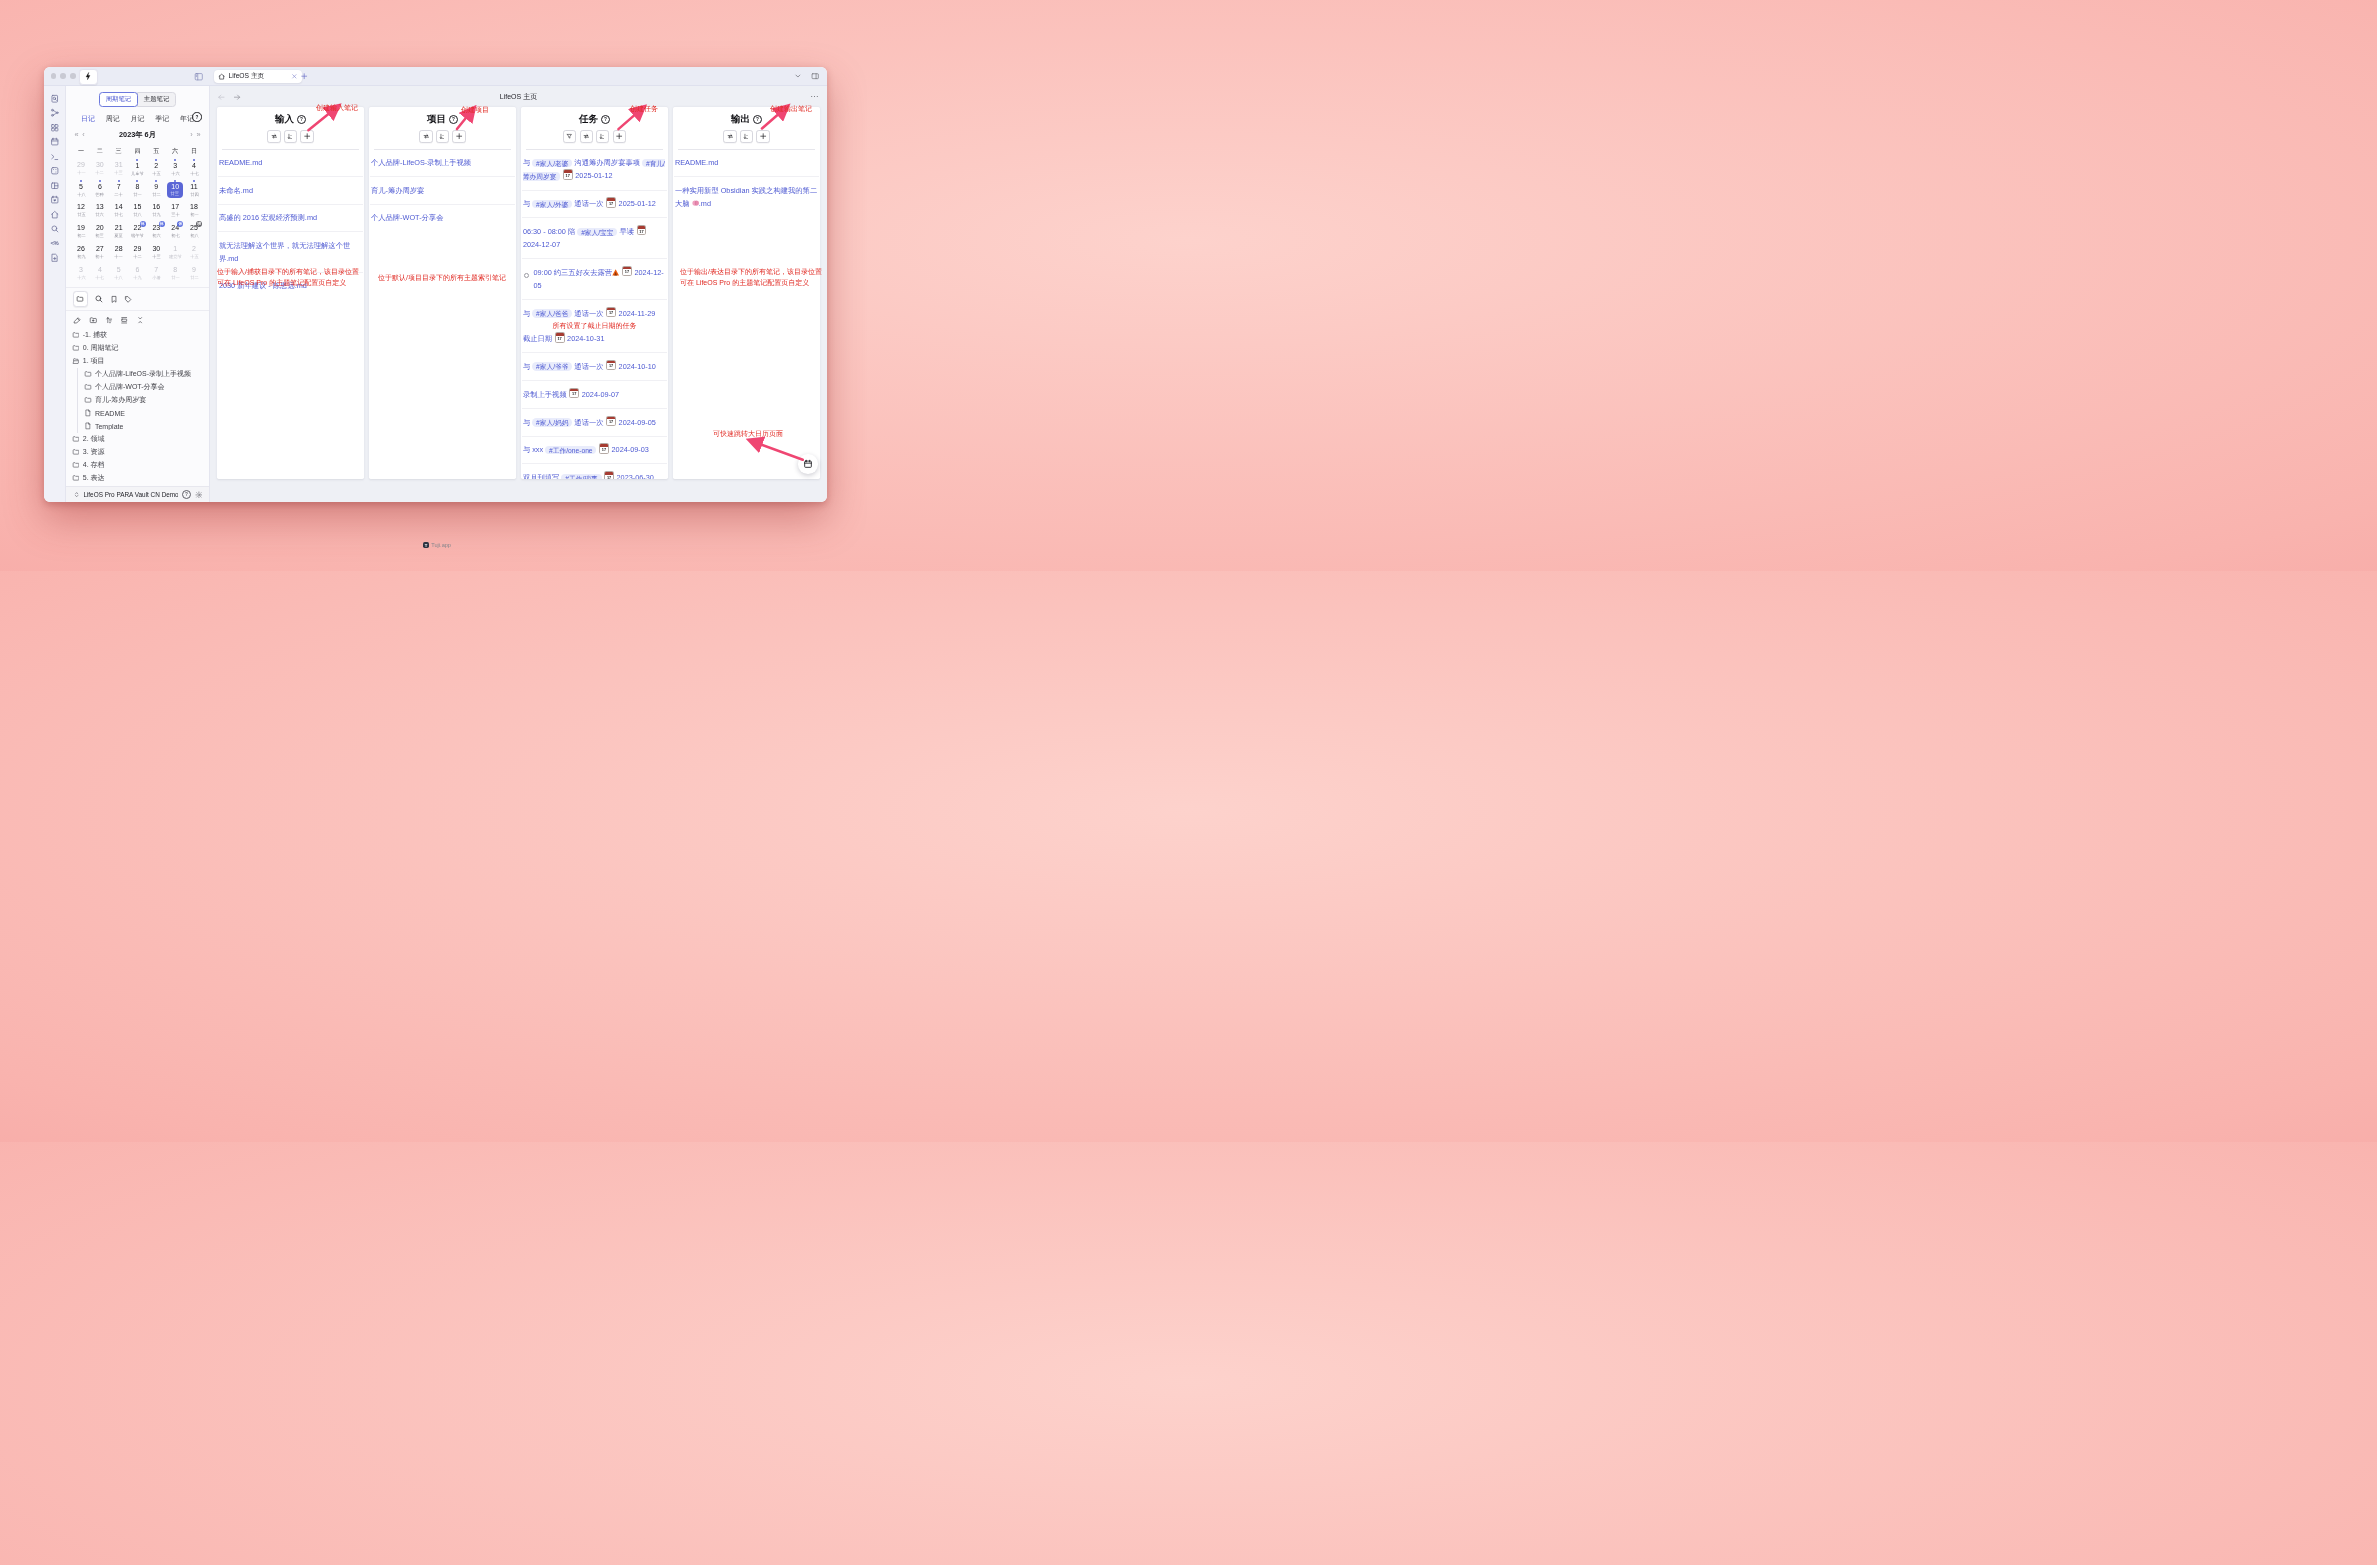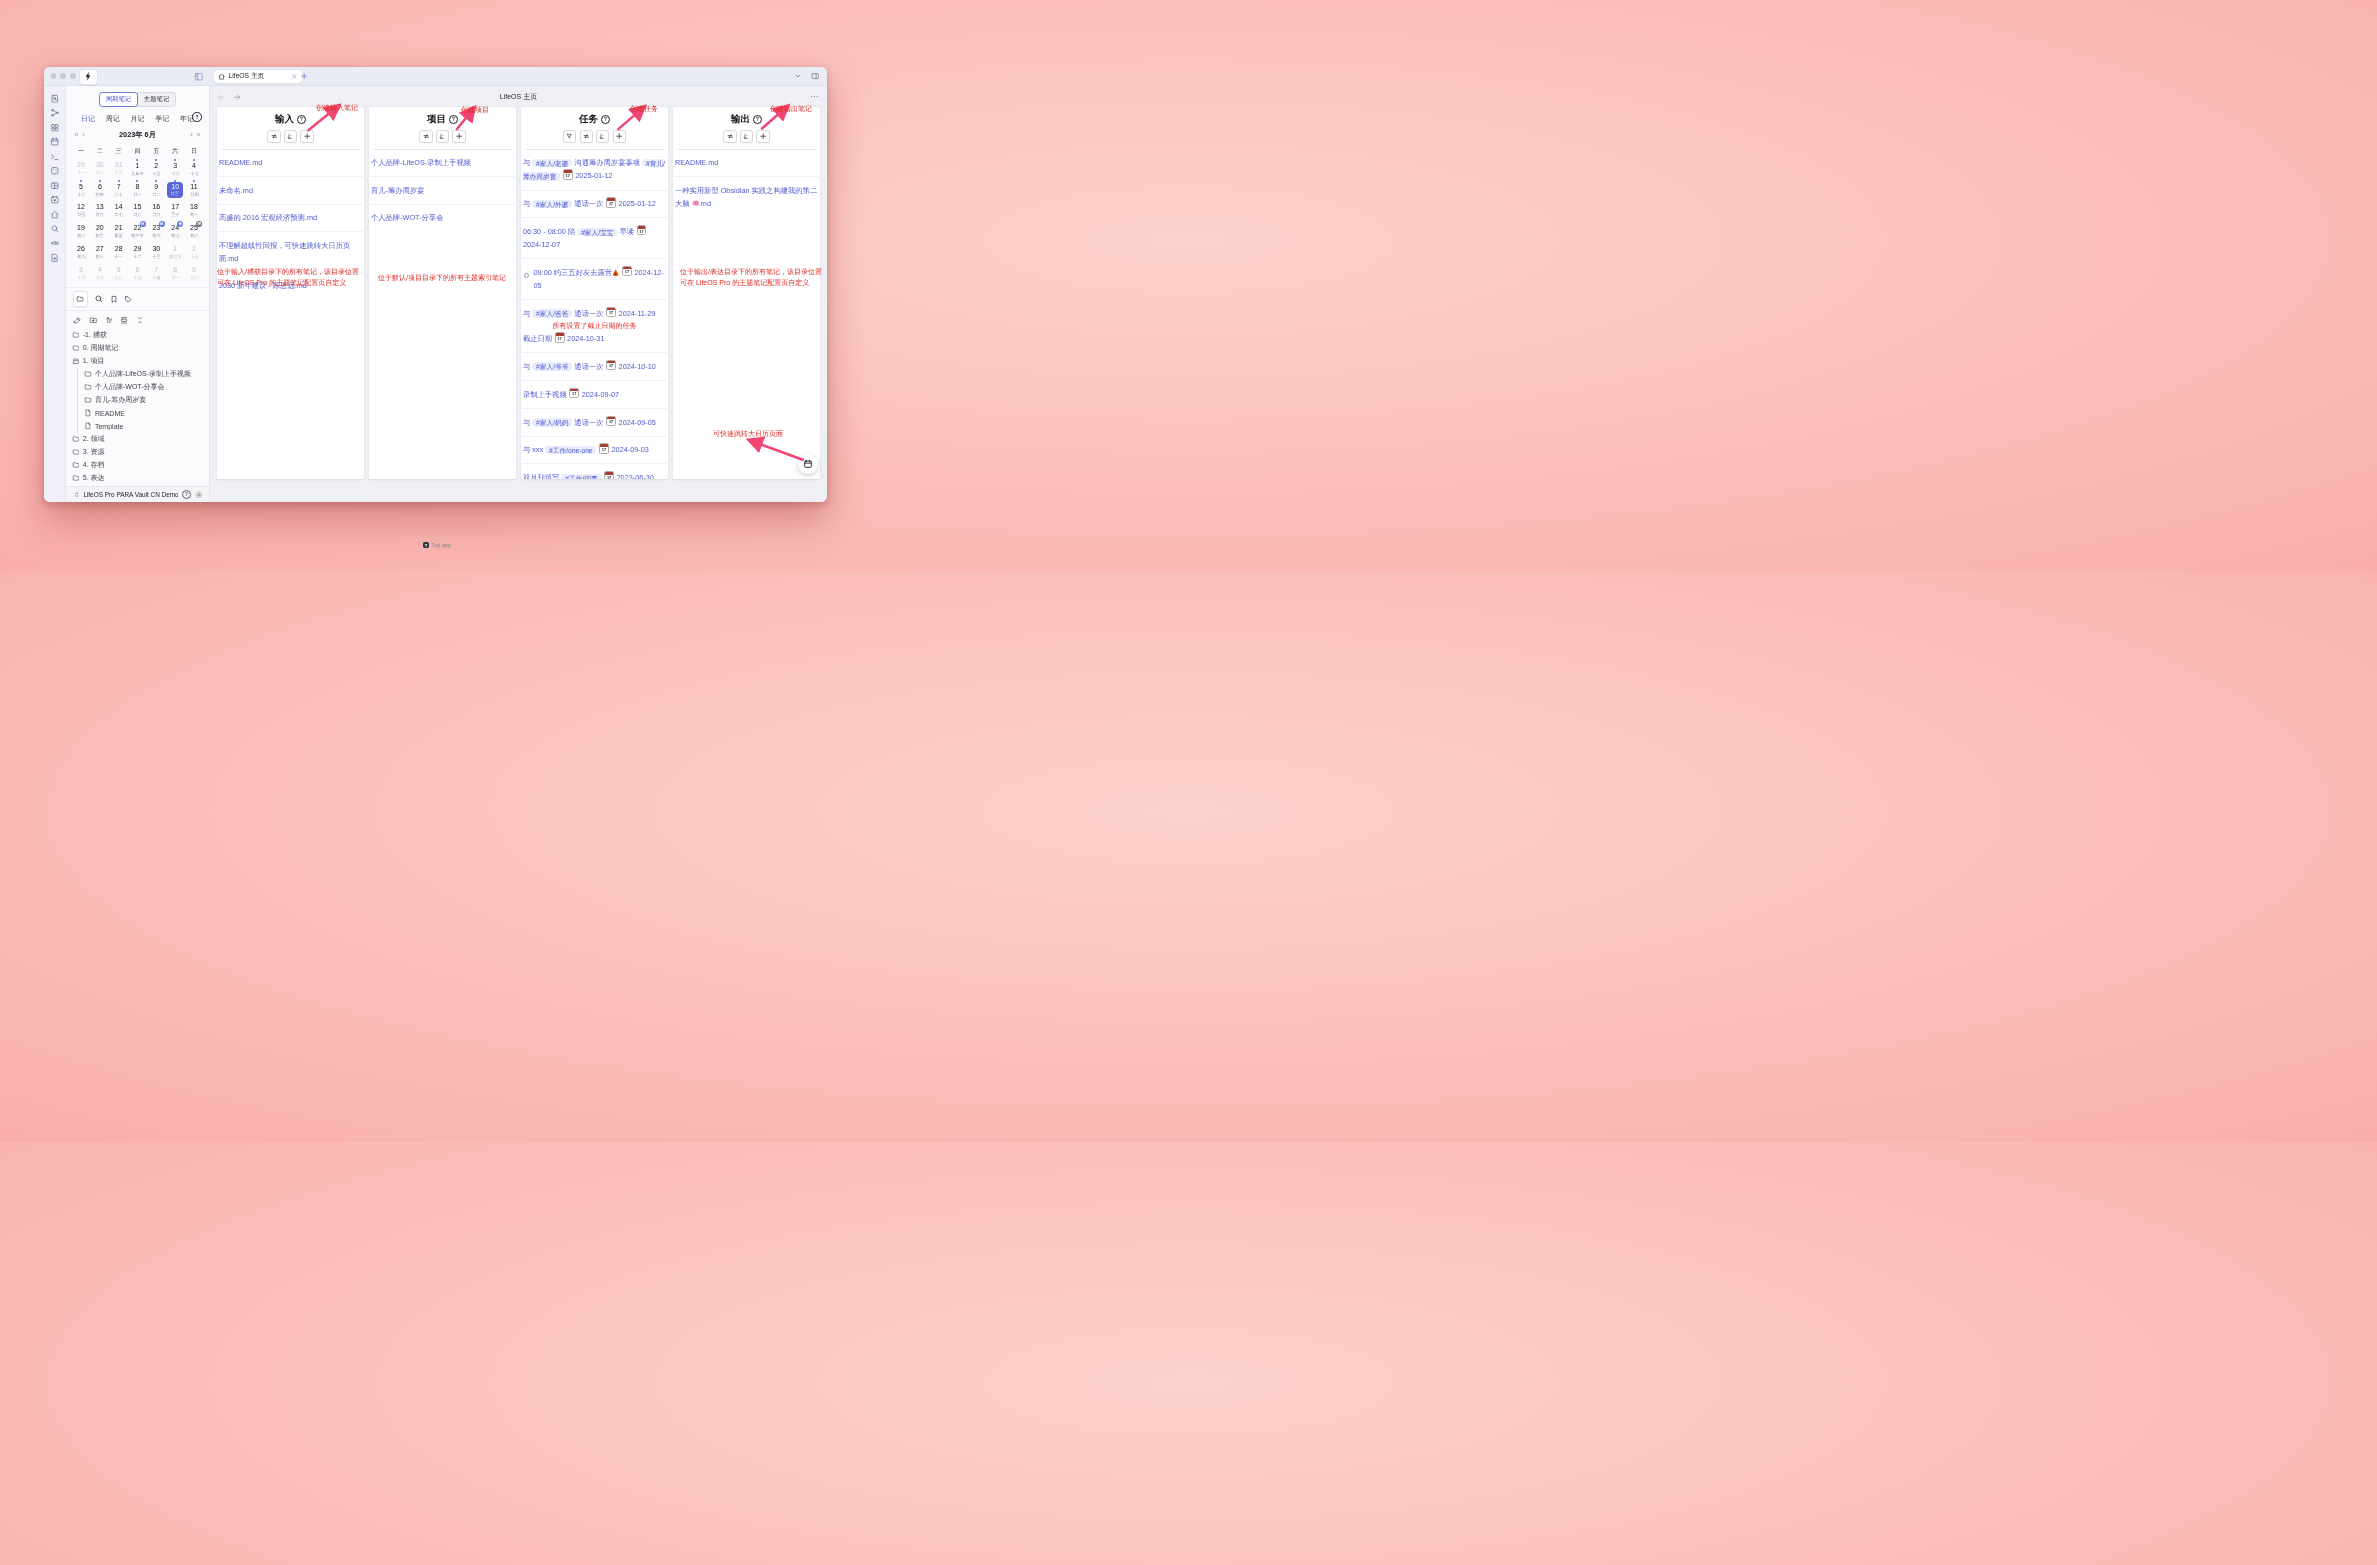--- a/index.html
+++ b/index.html
@@ -737,21 +737,21 @@
                   <line x1="12" y1="5" x2="12" y2="19"></line>
                   <line x1="5" y1="12" x2="19" y2="12"></line>
                 </svg>
               </span>
             </div>
             <div class="cdivider"></div>
             <div class="items">
               <div class="citem">README.md</div>
               <div class="citem">未命名.md</div>
               <div class="citem">高盛的 2016 宏观经济预测.md</div>
-              <div class="citem">不理解超线性回报，可快速跳转大日历页面.md</div>
+              <div class="citem">就无法理解这个世界，就无法理解这个世界.md</div>
               <div class="citem">2030 新年建议 - 陈思远.md</div>
             </div>
           </div>
           <div class="col">
             <div class="chead">
               <span>项目</span>
               <span class="qm" style="color:#1c1c21">?</span>
             </div>
             <div class="ctools">
               <span class="cbtn">

